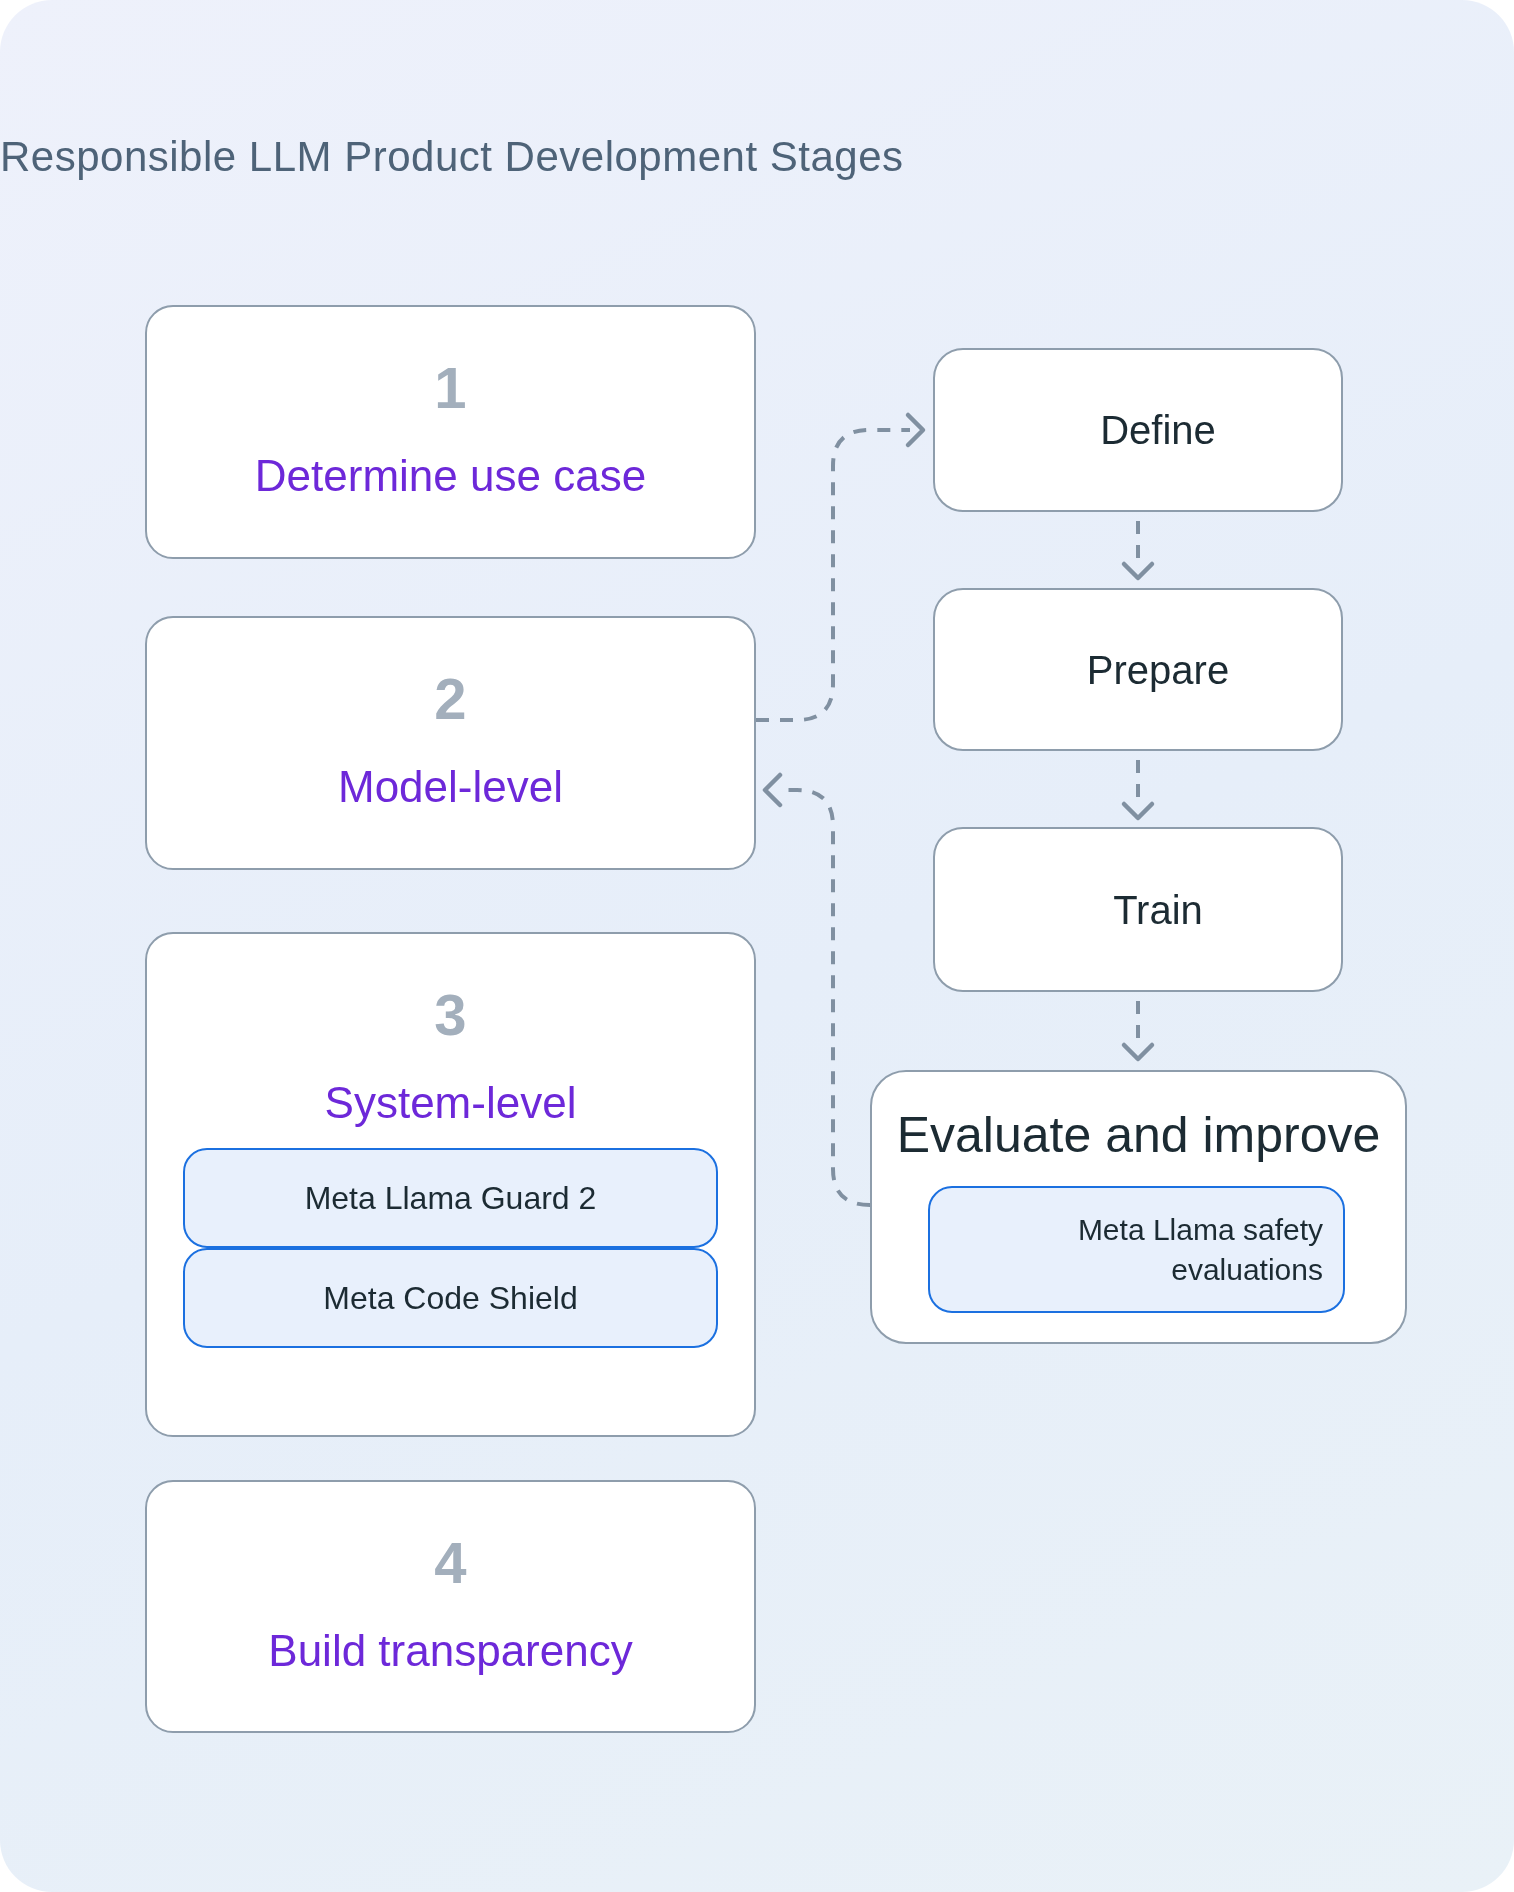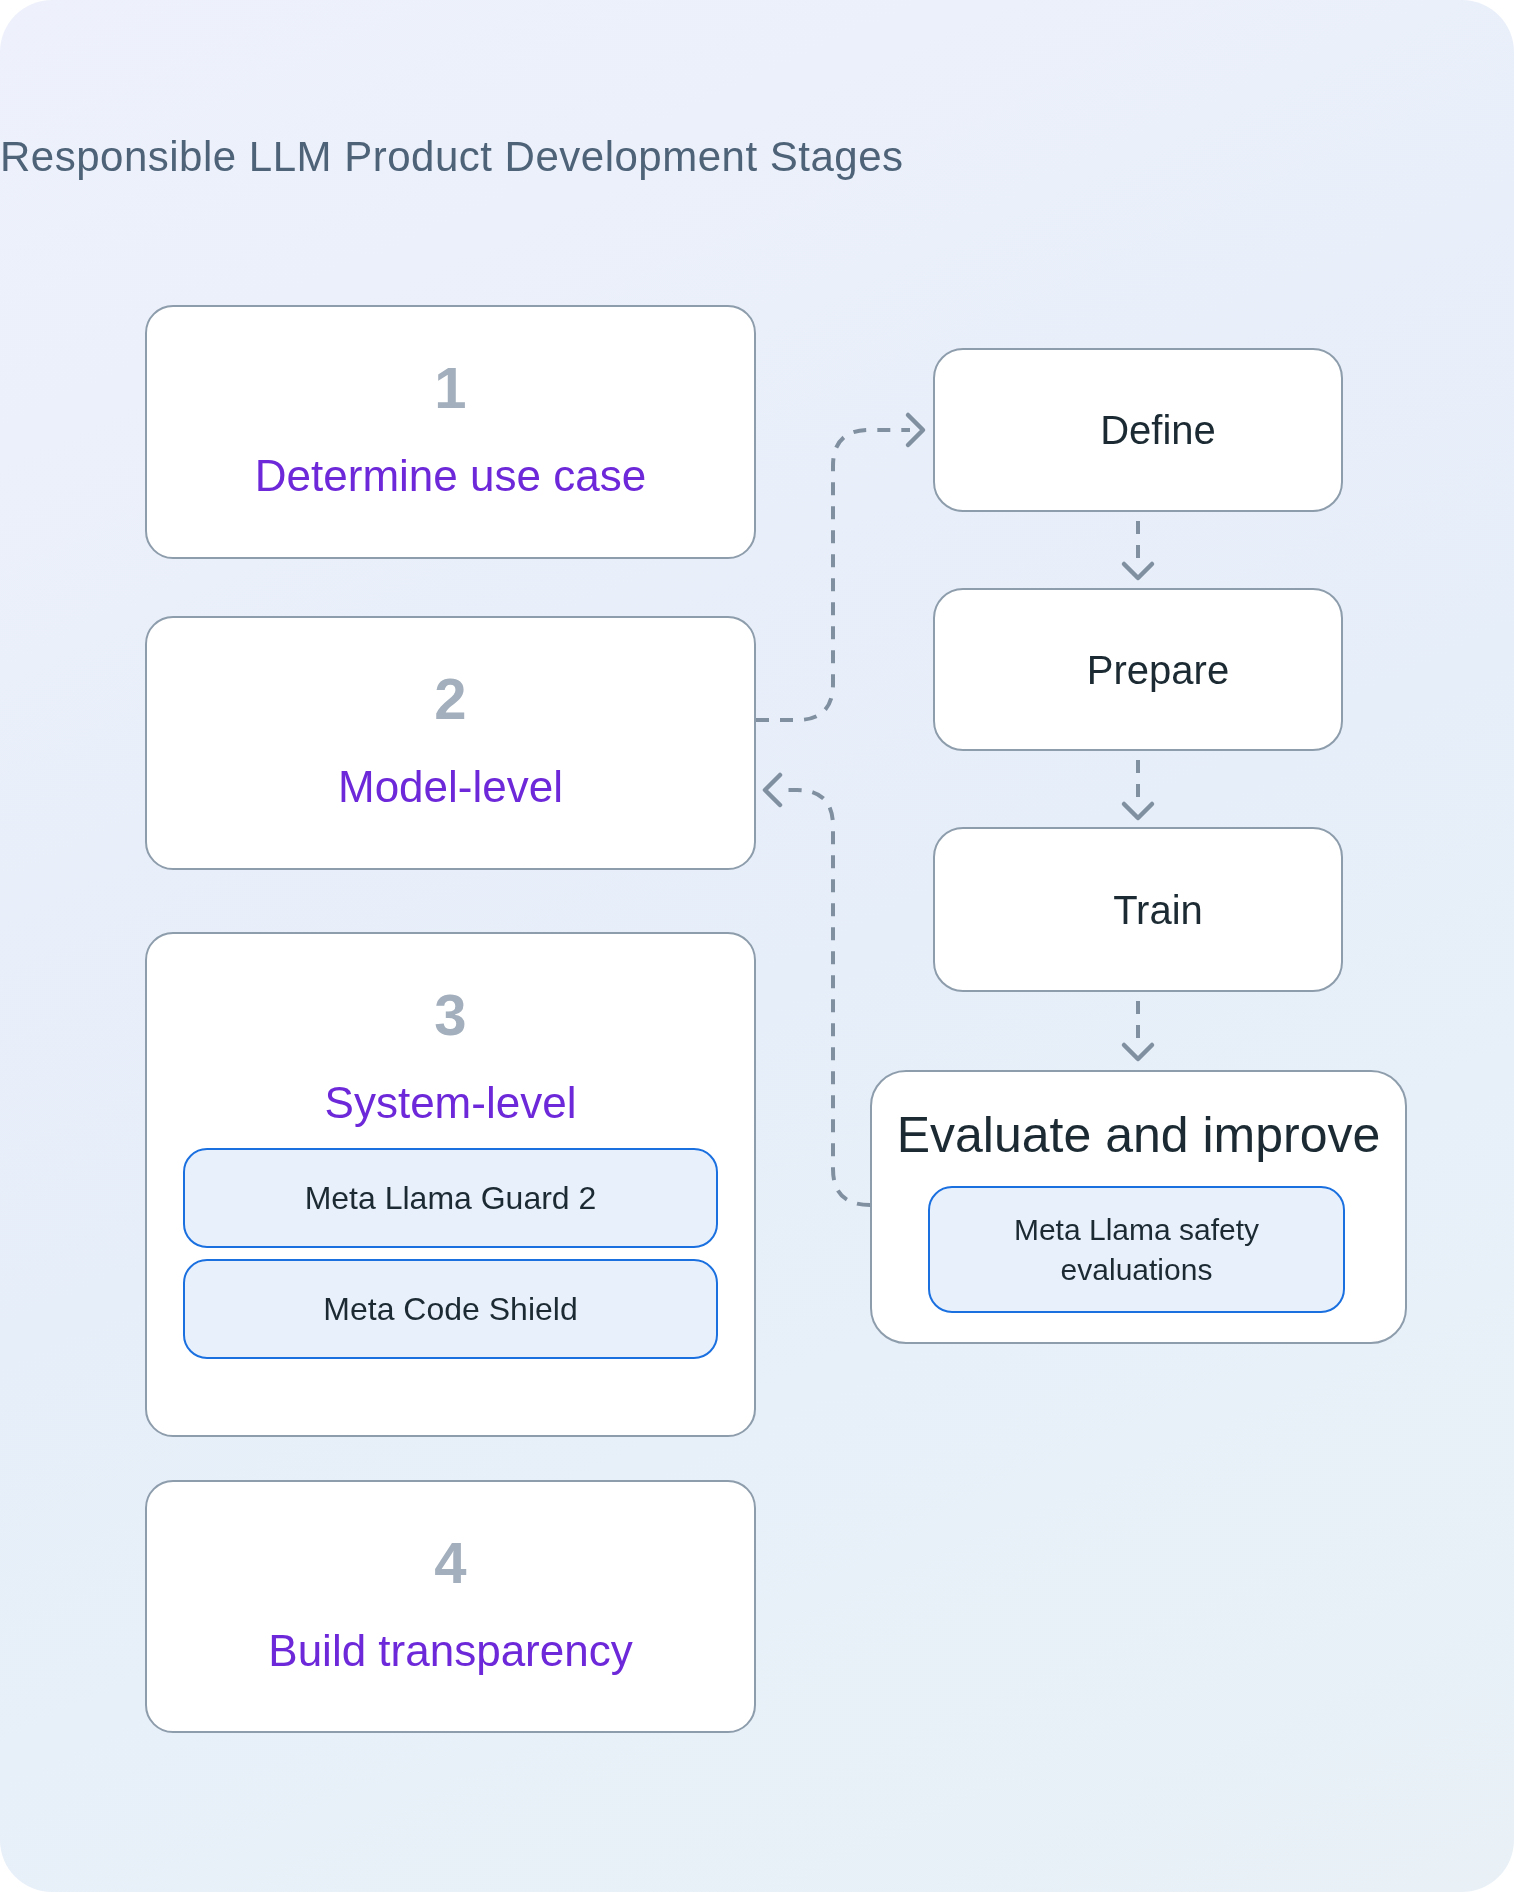--- a/index.html
+++ b/index.html
@@ -41,21 +41,21 @@
   .chip{
     box-sizing:border-box;
     background:#E8F0FC;border:2.5px solid #1B70E0;border-radius:24px;
     display:flex;align-items:center;justify-content:center;
     color:#1C2B33;text-align:center;
   }
   .stage-3 .chip{
     width:535px;height:100px;font-size:32px;line-height:36px;font-weight:400;
   }
   .stage-3 .chip.first{margin-top:22px;}
-  .stage-3 .chip + .chip{margin-top:11px;}
+  .stage-3 .chip + .chip{}
 
   .flow-card{
     left:933px;width:410px;border-radius:30px;
     display:flex;align-items:center;justify-content:center;padding-left:40px;
   }
   .flow-define{top:348px;height:164px;}
   .flow-prepare{top:588px;height:163px;}
   .flow-train{top:827px;height:165px;}
   .flow-label{
     font-size:40px;line-height:42px;font-weight:500;color:#1C2B33;text-align:center;
@@ -64,20 +64,21 @@
     left:870px;top:1070px;width:537px;height:274px;border-radius:36px;
   }
   .evaluate-label{
     position:absolute;left:0;top:43px;width:100%;text-align:center;
     font-size:50px;line-height:40px;font-weight:500;color:#1C2B33;
   }
   .evaluate-chip{
     position:absolute;left:56px;top:114px;width:417px;height:127px;
     font-size:30px;line-height:40px;font-weight:400;
     padding:0 20px;
+    text-align:right;
   }
 </style>
 </head>
 <body>
 
 <div class="canvas">
 
   <div class="title">Responsible LLM Product Development Stages</div>
 
   <svg class="connectors" viewBox="0 0 1514 1892" fill="none" xmlns="http://www.w3.org/2000/svg">

